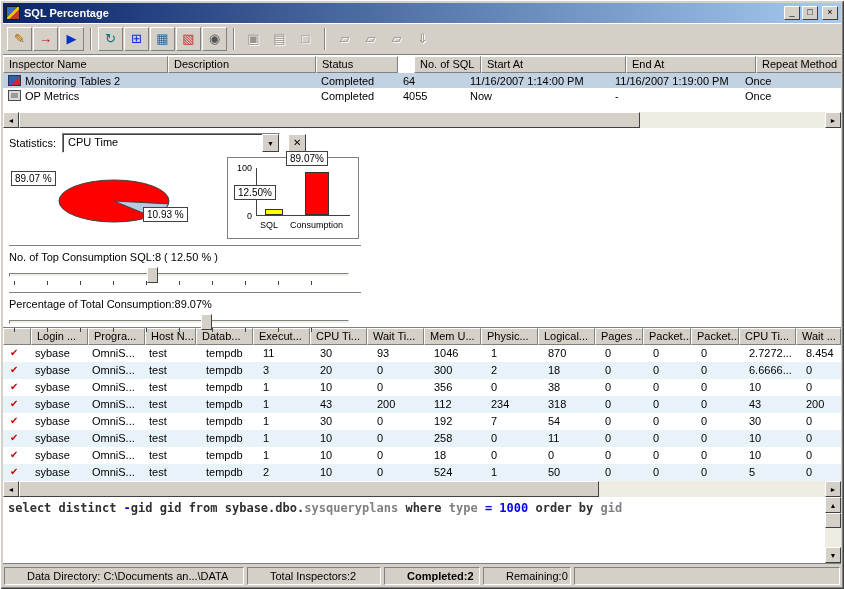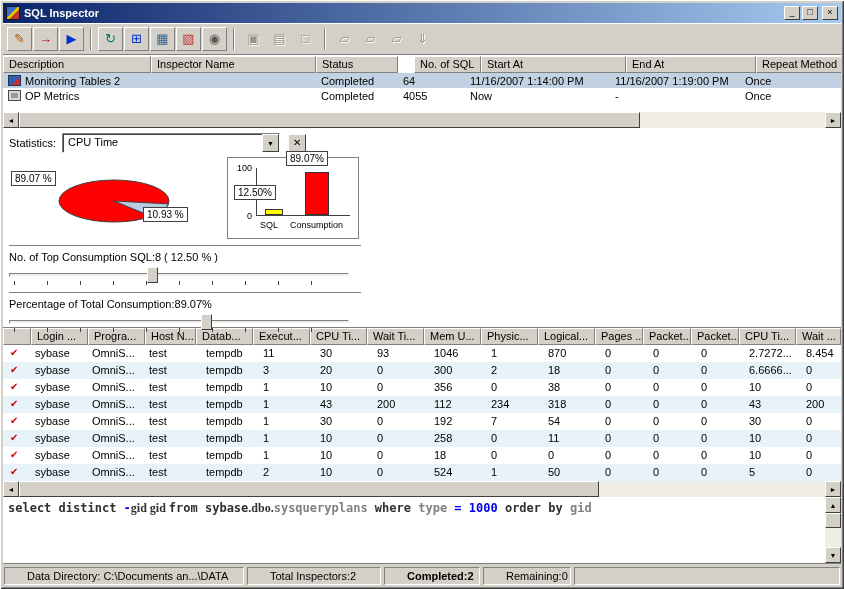--- a/index.html
+++ b/index.html
@@ -63,37 +63,37 @@
   
   .dtable{flex:0 0 153px;height:153px;background:#fff;overflow:hidden;}
   .drow{display:flex;height:17px;background:#fff;}
   .drow.alt{background:#e7f3f9;}
   .dcell{flex:0 0 auto;padding:2px 4px;white-space:nowrap;overflow:hidden;}
   .check{color:#cc0000;font-size:10px;padding-left:7px;}
   
   .sql-area{flex:1;display:flex;background:#fff;border-bottom:1px solid #808080;min-height:40px;}
   .sql-text{flex:1;padding:4px 5px;font-family:"DejaVu Sans Mono","Liberation Mono",monospace;font-size:12px;font-weight:bold;line-height:1.25;white-space:pre-wrap;}
   .tk-kw{color:#303030;}
-  .tk-plain{color:#303030;font-family:Liberation Serif, serif;}
+  .tk-plain{color:#303030;}
   .tk-muted{color:#808080;}
   .tk-num{color:#0000ee;}
   .tk-op{color:#0000ee;}
   
   .statusbar{height:22px;flex:0 0 22px;display:flex;gap:3px;align-items:center;padding:2px 1px 1px;background:#d4d0c8;}
   .sb-sec{height:18px;border:1px solid;border-color:#808080 #fff #fff #808080;padding:2px 22px;white-space:nowrap;overflow:hidden;}
   .sb-fill{flex:1;}
 </style>
 </head>
 <body>
 
 <div class="window">
 
   <div class="titlebar">
     <span class="app-icon"></span>
-    <span class="title-text">SQL Inspector</span>
+    <span class="title-text">SQL Percentage</span>
     <span class="caption-buttons">
       <button class="cap-btn">
           <span>_</span>
         </button>
       <button class="cap-btn">
           <span>□</span>
         </button>
       <button class="cap-btn" style="margin-left:2px">
           <span>×</span>
         </button>
@@ -146,22 +146,22 @@
       <button class="tbtn disabled">
         <span class="tglyph">▱</span>
       </button>
       <button class="tbtn disabled">
         <span class="tglyph">⇓</span>
       </button>
     </div>
 
   <div class="ins-area">
     <div class="hrow" id="insHeader">
+        <div class="hcell" style="width: 165px;">Inspector Name</div>
         <div class="hcell" style="width: 148px;">Description</div>
-        <div class="hcell" style="width: 165px;">Inspector Name</div>
         <div class="hcell" style="width: 82px;">Status</div>
         <div class="hcell" style="width: 67px; margin-left: 16px;">No. of SQL</div>
         <div class="hcell" style="width: 145px;">Start At</div>
         <div class="hcell" style="width: 130px;">End At</div>
         <div class="hcell" style="width: 107px;">Repeat Method</div>
       </div>
     <div id="insRows">
         <div class="irow selected">
           <div class="icell" style="width: 165px;">
             <span class="row-icon icon-monitoring"></span>

